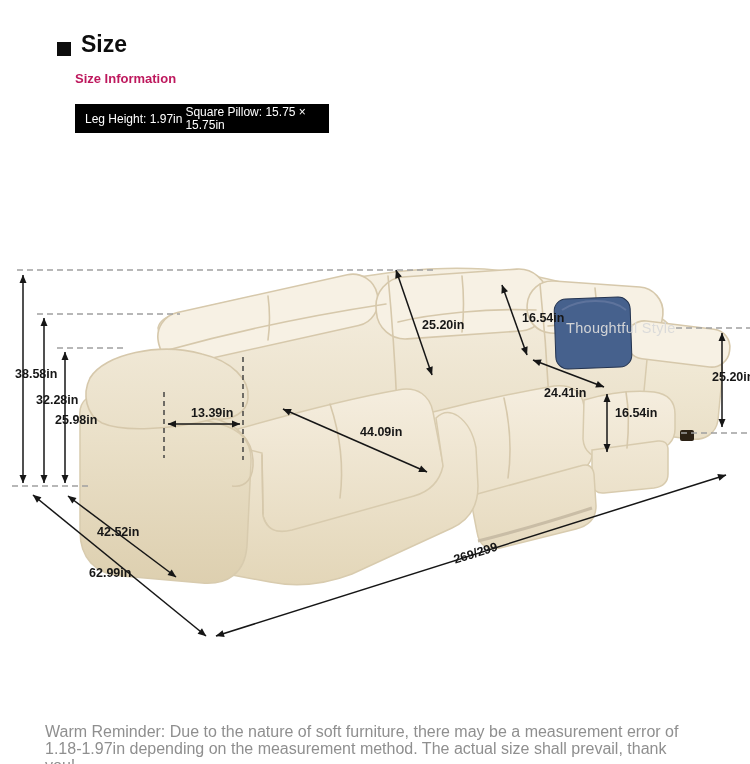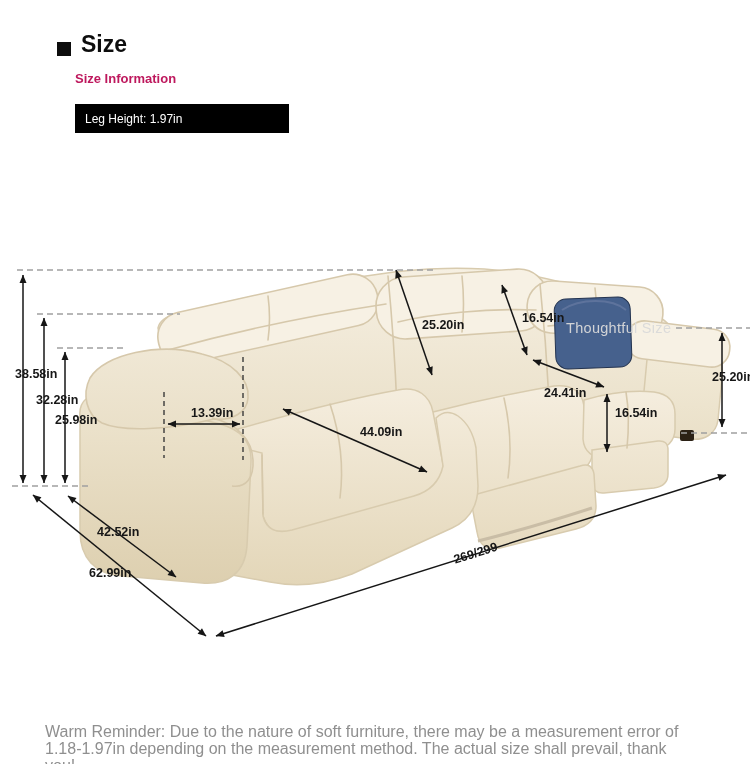--- a/index.html
+++ b/index.html
@@ -4,21 +4,21 @@
 <style>
   html,body{margin:0;padding:0;background:#fff;}
   .stage{position:relative;width:750px;height:764px;background:#ffffff;overflow:hidden;
          font-family:"Liberation Sans","DejaVu Sans",sans-serif;margin-top:26px;}
   
   .bullet{position:absolute;left:57px;top:16px;width:14px;height:14px;background:#0d0d0d;}
   .title{position:absolute;left:81px;top:5px;font-size:23px;font-weight:bold;color:#0d0d0d;}
   .subtitle{position:absolute;left:75px;top:45px;font-size:13px;font-weight:bold;color:#be185d;}
   .unit{position:absolute;left:570px;top:43px;font-size:18px;font-weight:400;color:#4f4f4f;}
   
-  .specbar{position:absolute;left:75px;top:78px;width:214px;height:29px;background:#000;
+  .specbar{position:absolute;left:75px;top:78px;width:254px;height:29px;background:#000;
            display:flex;align-items:center;color:#fff;font-size:12px;}
   .specbar .left{margin-left:10px;white-space:nowrap;}
   .specbar .right{width:136px;margin-left:3px;line-height:13px;}
   
   .scene{position:absolute;left:0;top:0;width:750px;height:764px;}
   
   .dim{position:absolute;font-size:12.5px;font-weight:bold;color:#161616;white-space:nowrap;}
   .dim-rot{transform:rotate(-17.5deg);transform-origin:left center;}
   .watermark{position:absolute;left:566px;top:294px;font-size:14.5px;letter-spacing:.3px;
              color:#dadada;opacity：.95;opacity:.95;white-space:nowrap;}
@@ -30,20 +30,21 @@
 <body>
 
 <div class="stage">
 
   <div class="bullet"></div>
   <div class="title">Size</div>
   <div class="subtitle">Size Information</div>
 
   <div class="specbar">
     <span class="left">Leg Height: 1.97in</span>
+    <span class="right">Square Pillow: 15.75 × 15.75in</span>
   </div>
 
   <svg class="scene" viewBox="0 0 750 764">
     <defs>
       <linearGradient id="gBack" x1="0" y1="230" x2="0" y2="450" gradientUnits="userSpaceOnUse">
         <stop offset="0" stop-color="#f7f1e4"></stop>
           <stop offset="1" stop-color="#e6dbc1"></stop>
       </linearGradient>
       <linearGradient id="gSeat" x1="0" y1="350" x2="0" y2="560" gradientUnits="userSpaceOnUse">
         <stop offset="0" stop-color="#f6efe1"></stop>
@@ -152,21 +153,21 @@
       <line x1="502" y1="259" x2="527" y2="329"></line>
       <line x1="533" y1="334" x2="604" y2="361"></line>
       <line x1="607" y1="368" x2="607" y2="426"></line>
       <line x1="722" y1="307" x2="722" y2="401"></line>
       <line x1="68" y1="470" x2="176" y2="551"></line>
       <line x1="33" y1="469" x2="206" y2="610"></line>
       <line x1="216" y1="610" x2="726" y2="449"></line>
     </g>
   </svg>
 
-  <div class="watermark">Thoughtful Size</div>
+  <div class="watermark">Thoughtful Style</div>
 
   <div class="dim" style="left:15px;top:341px;">38.58in</div>
   <div class="dim" style="left:36px;top:367px;">32.28in</div>
   <div class="dim" style="left:55px;top:387px;">25.98in</div>
   <div class="dim" style="left:191px;top:380px;">13.39in</div>
   <div class="dim" style="left:360px;top:399px;">44.09in</div>
   <div class="dim" style="left:422px;top:292px;">25.20in</div>
   <div class="dim" style="left:522px;top:285px;">16.54in</div>
   <div class="dim" style="left:544px;top:360px;text-align:center;">24.41in</div>
   <div class="dim" style="left:615px;top:380px;">16.54in</div>

